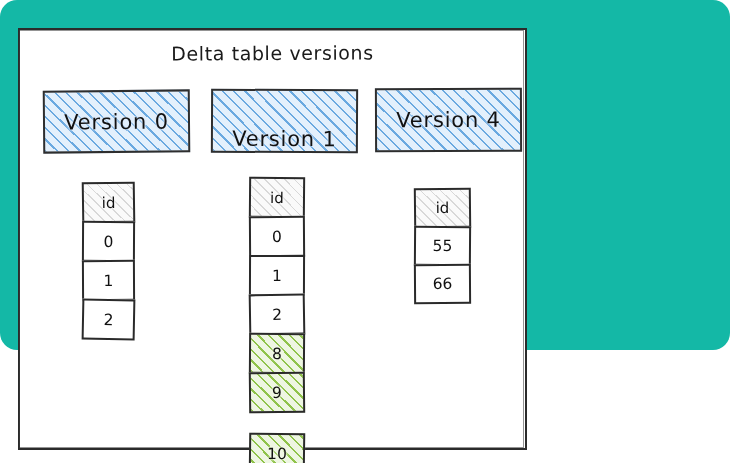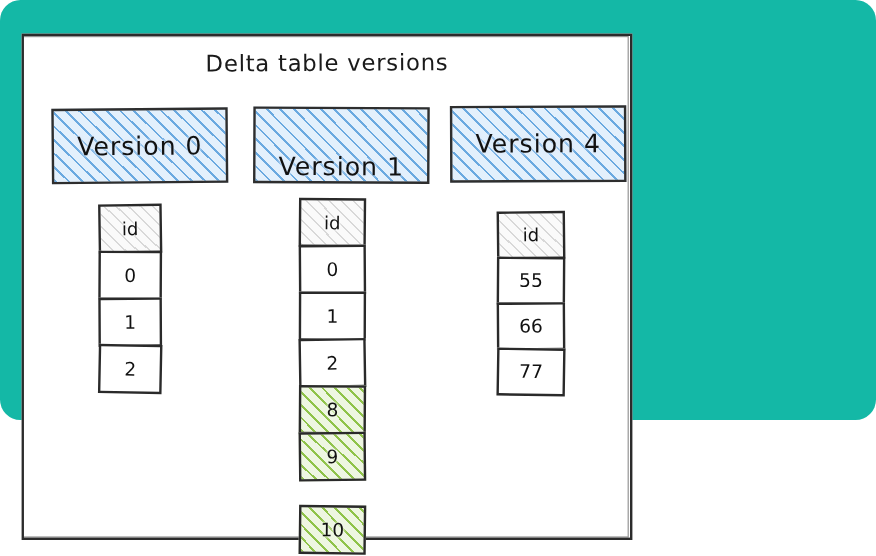--- a/index.html
+++ b/index.html
@@ -104,21 +104,21 @@
     background: #ffffff;
     display: flex;
     align-items: center;
     justify-content: center;
     font-family: "DejaVu Sans", sans-serif;
     font-size: 15.5px;
     color: #111111;
     margin-top: -2px;
     position: relative;
   }
-  .cell:first-child { margin-top: 0; }
+  .cell:first-child { margin-top: 12px; }
 
   .cell .ctext {
     position: relative;
     z-index: 2;
     text-shadow: 0 0 2px #ffffff, 0 0 3px #ffffff;
   }
 
   
   .cell.header {
     background-color: #fafafa;
@@ -235,18 +235,15 @@
   <div class="table" id="table2">
     <div class="cell header">
       <span class="ctext">id</span>
     </div>
     <div class="cell">
       <span class="ctext">55</span>
     </div>
     <div class="cell">
       <span class="ctext">66</span>
     </div>
-    <div class="cell">
-      <span class="ctext">77</span>
-    </div>
   </div>
 
 </div>
 
 </body></html>

